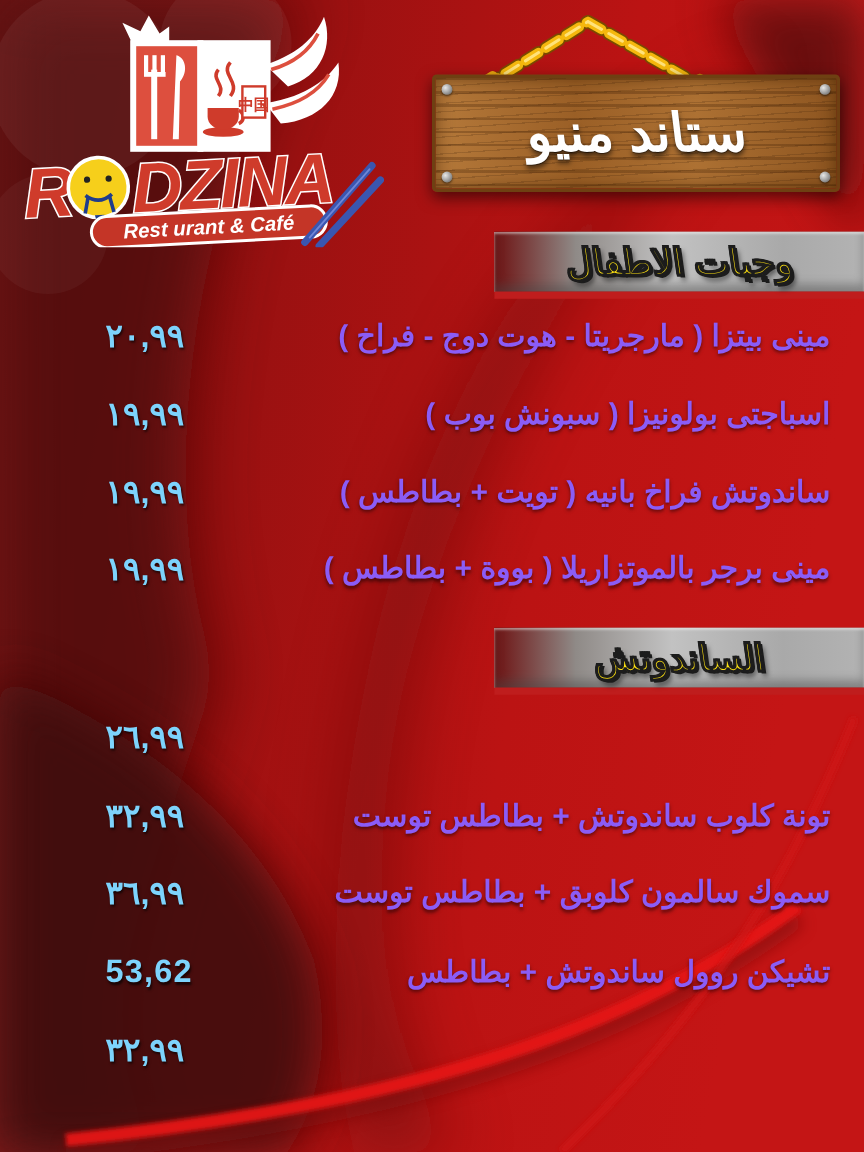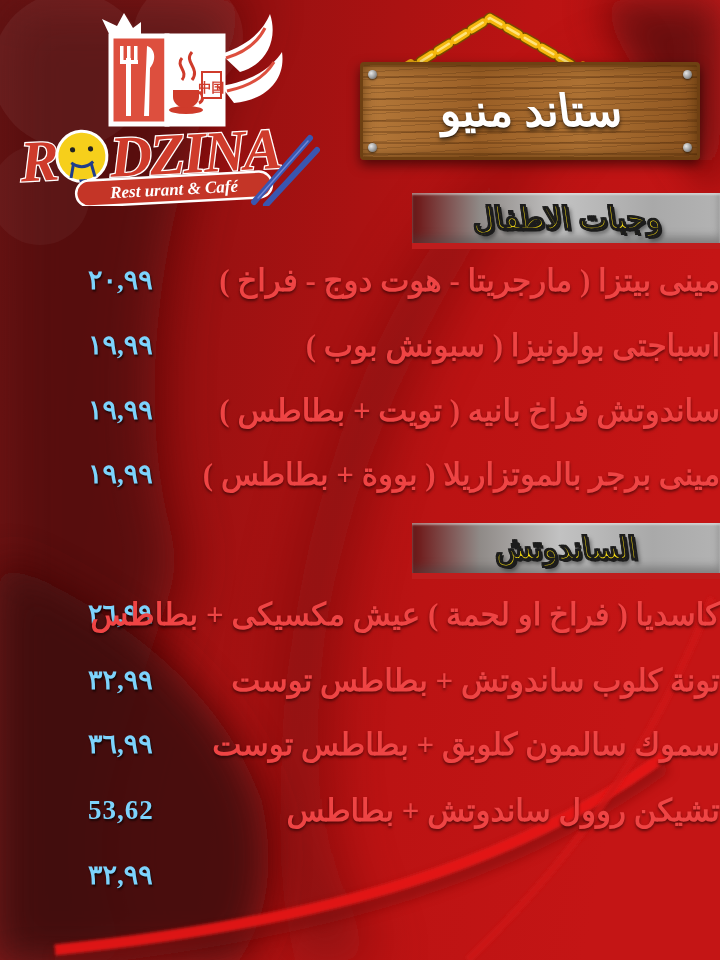--- a/index.html
+++ b/index.html
@@ -1,17 +1,17 @@
 <!DOCTYPE html>
 <html lang="ar"><head>
 <meta charset="utf-8">
 <style>
   html,body{margin:0;padding:0;background:#222;}
   #menu{position:relative;width:720px;height:960px;overflow:hidden;
-        font-family:Liberation Serif, serif;}
+        font-family:Liberation Sans, sans-serif;}
   
   #bg{position:absolute;inset:0;}
   
   .logo{position:absolute;left:14px;top:6px;width:306px;height:200px;}
   
   .sign{position:absolute;left:352px;top:6px;width:356px;height:158px;}
   .chain-svg{position:absolute;inset:0;width:100%;height:100%;}
   .board{position:absolute;left:8px;right:8px;top:56px;height:92px;
      border:3px solid #6e4012;border-radius:4px;
      background:
@@ -37,22 +37,22 @@
   .section-bar .title{color:#ffe211;font-size:31px;font-weight:bold;direction:rtl;
      transform:skewX(8deg);
      -webkit-text-stroke:1.3px #1c1c1c;
      text-shadow:2px 2px 0 #1c1c1c,-1px -1px 0 #1c1c1c,1px -1px 0 #1c1c1c,-1px 1px 0 #1c1c1c,3px 4px 4px rgba(0,0,0,.5);}
   #bar-kids{top:193px;} #bar-sandwich{top:523px;}
   
   .row{position:absolute;left:0;right:0;height:44px;}
   .row .price{position:absolute;left:88px;top:50%;transform:translateY(-50%);
      color:#7dd3fc;font-size:27px;font-weight:bold;direction:ltr;letter-spacing:1px;
      text-shadow:1px 2px 2px rgba(0,0,0,.65);}
-  .row .name{position:absolute;right:0;top:50%;transform:translateY(-50%);
-     color:#ef4444;font-size:31px;font-weight:bold;direction:rtl;white-space:nowrap;
+  .row .name{position:absolute;right:28px;top:50%;transform:translateY(-50%);
+     color:#8b5cf6;font-size:25px;font-weight:bold;direction:rtl;white-space:nowrap;
      text-shadow:0 2px 3px rgba(0,0,0,.5);}
   #r0{top:258px}#r1{top:323px}#r2{top:388px}#r3{top:452px}
   #r4{top:592px}#r5{top:658px}#r6{top:722px}#r7{top:788px}#r8{top:853px}
 </style>
 </head>
 <body>
 
 <div id="menu">
 
   <svg id="bg" viewBox="0 0 720 960" preserveAspectRatio="none" aria-hidden="true">
@@ -188,21 +188,20 @@
     <span class="price">١٩,٩٩</span>
     <span class="name">مينى برجر بالموتزاريلا ( بووة + بطاطس )</span>
   </div>
 
   <div id="bar-sandwich" class="section-bar">
     <span class="title">الساندوتش</span>
   </div>
 
   <div id="r4" class="row">
     <span class="price">٢٦,٩٩</span>
-    <span class="name">كاسديا ( فراخ او لحمة ) عيش مكسيكى + بطاطس</span>
   </div>
   <div id="r5" class="row">
     <span class="price">٣٢,٩٩</span>
     <span class="name">تونة كلوب ساندوتش + بطاطس توست</span>
   </div>
   <div id="r6" class="row">
     <span class="price">٣٦,٩٩</span>
     <span class="name">سموك سالمون كلوبق + بطاطس توست</span>
   </div>
   <div id="r7" class="row">

